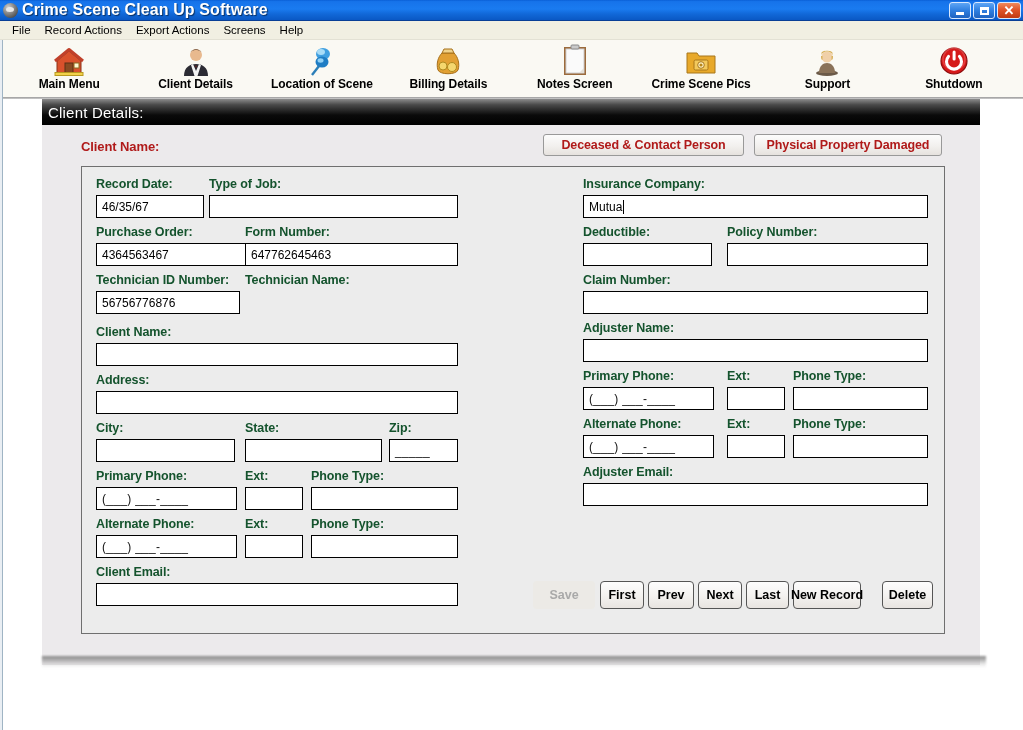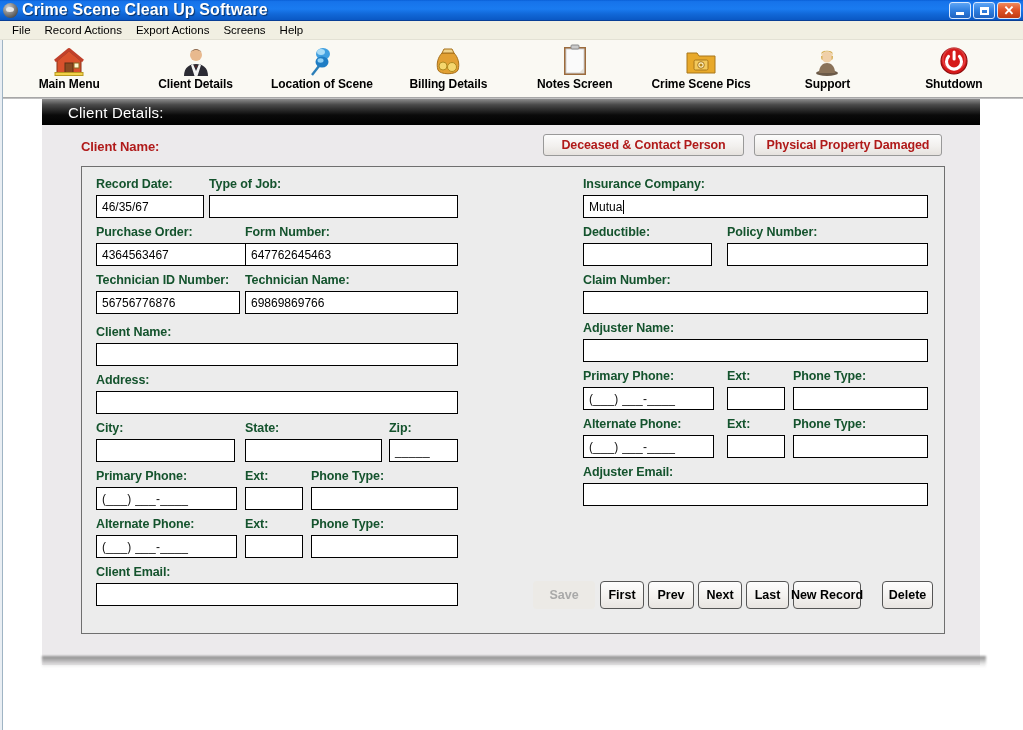--- a/index.html
+++ b/index.html
@@ -104,21 +104,21 @@
   }
 
   
   #section-header {
     position: absolute; left: 0; top: 0; width: 938px; height: 26px;
     background: linear-gradient(to bottom, #8c8c8c 0%, #4a4a4a 22%, #0a0a0a 62%, #000 100%);
     display: flex; align-items: center;
   }
   #section-title {
     color: #ffffff; font-size: 15px; font-weight: normal;
-    margin-left: 26px; letter-spacing: .2px;
+    margin-left: 6px; letter-spacing: .2px;
   }
 
   
   #clientname-label {
     position: absolute; left: 81px; top: 139px;
     font-size: 13px; font-weight: bold; color: #b01a1a; letter-spacing: -.1px;
   }
   .redbtn {
     position: absolute; top: 134px; height: 22px;
     background: linear-gradient(to bottom, #fcfcfc 0%, #f2f0ee 55%, #e6e2de 100%);
@@ -321,21 +321,20 @@
   <div class="fld-input" style="left:127px; top:28px; width:249px;"></div>
 
   <div class="fld-label" style="left:14px; top:58px;">Purchase Order:</div>
   <div class="fld-label" style="left:163px; top:58px;">Form Number:</div>
   <div class="fld-input" style="left:14px; top:76px; width:164px;">4364563467</div>
   <div class="fld-input" style="left:163px; top:76px; width:213px;">647762645463</div>
 
   <div class="fld-label" style="left:14px; top:106px;">Technician ID Number:</div>
   <div class="fld-label" style="left:163px; top:106px;">Technician Name:</div>
   <div class="fld-input" style="left:14px; top:124px; width:144px;">56756776876</div>
-  <div class="fld-input" style="left:163px; top:124px; width:213px;">69869869766</div>
 
   <div class="fld-label" style="left:14px; top:158px;">Client Name:</div>
   <div class="fld-input" style="left:14px; top:176px; width:362px;"></div>
 
   <div class="fld-label" style="left:14px; top:206px;">Address:</div>
   <div class="fld-input" style="left:14px; top:224px; width:362px;"></div>
 
   <div class="fld-label" style="left:14px; top:254px;">City:</div>
   <div class="fld-label" style="left:163px; top:254px;">State:</div>
   <div class="fld-label" style="left:307px; top:254px;">Zip:</div>

